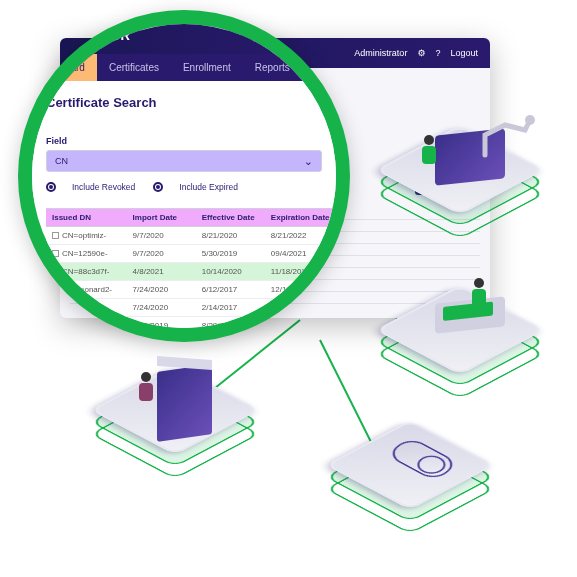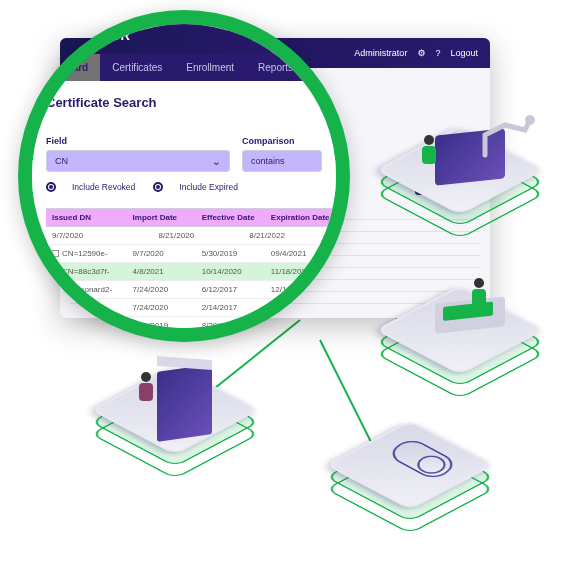--- a/index.html
+++ b/index.html
@@ -96,38 +96,38 @@
     display: flex;
     background: #2a1a6e;
     font-size: 10px;
   }
   .tab {
     padding: 8px 12px;
     color: #c8c4e8;
     cursor: pointer;
   }
   .tab.active {
-    background: #737373;
-    color: #2a1a6e;
-    font-weight: 700;
+    background: #fdba74;
+    color: #2a1a6e;
+    font-weight: 400;
   }
 
   .search-panel {
     padding: 14px 22px 10px 22px;
     background: #fff;
   }
   .search-title {
     color: #2a1a6e;
     font-size: 13px;
     font-weight: 600;
     margin-bottom: 26px;
   }
   .field-row {
     display: flex;
-    gap: 12px;
+    gap: 28px;
   }
   .field-group { flex: 1; }
   .field-group.small { flex: 0 0 80px; }
   .field-label {
     font-size: 9px;
     color: #2a1a6e;
     font-weight: 600;
   }
   .select-box {
     margin-top: 4px;
@@ -347,26 +347,20 @@
         <div class="tab">Workflow</div>
       </div>
     <div class="search-panel">
       <div class="search-title">Certificate Search</div>
       <div class="field-row">
         <div class="field-group">
           <div class="field-label">Field</div>
           <div class="select-box">
             <span>CN</span>
             <span class="chev">⌄</span>
-          </div>
-        </div>
-        <div class="field-group small">
-          <div class="field-label">Comparison</div>
-          <div class="select-box">
-            <span>contains</span>
           </div>
         </div>
       </div>
       <div class="radio-row">
         <div class="radio-item">
           <span class="radio-dot"></span>
           <span>Include Revoked</span>
         </div>
         <div class="radio-item">
           <span class="radio-dot"></span>
@@ -376,20 +370,24 @@
     </div>
     <div class="table">
       <div class="thead" id="thead">
           <div class="tcell">Issued DN</div>
           <div class="tcell">Import Date</div>
           <div class="tcell">Effective Date</div>
           <div class="tcell">Expiration Date</div>
         </div>
       <div id="tbody">
           <div class="trow">
+            <div class="tcell">
+              <span class="box-icon"></span>
+              <span>CN=optimiz-</span>
+            </div>
             <div class="tcell">9/7/2020</div>
             <div class="tcell">8/21/2020</div>
             <div class="tcell">8/21/2022</div>
           </div>
           <div class="trow">
             <div class="tcell">
               <span class="box-icon"></span>
               <span>CN=12590e-</span>
             </div>
             <div class="tcell">9/7/2020</div>

